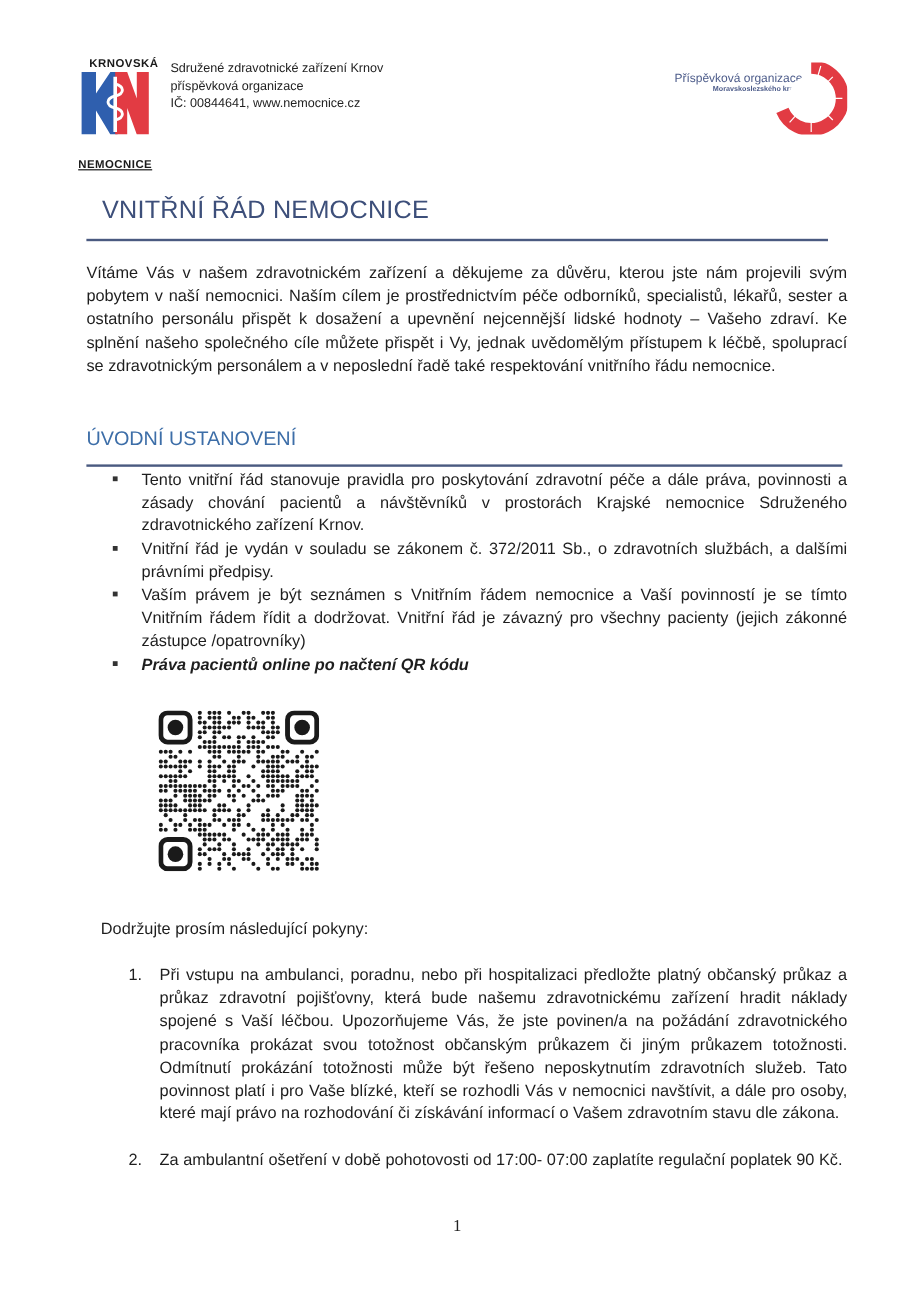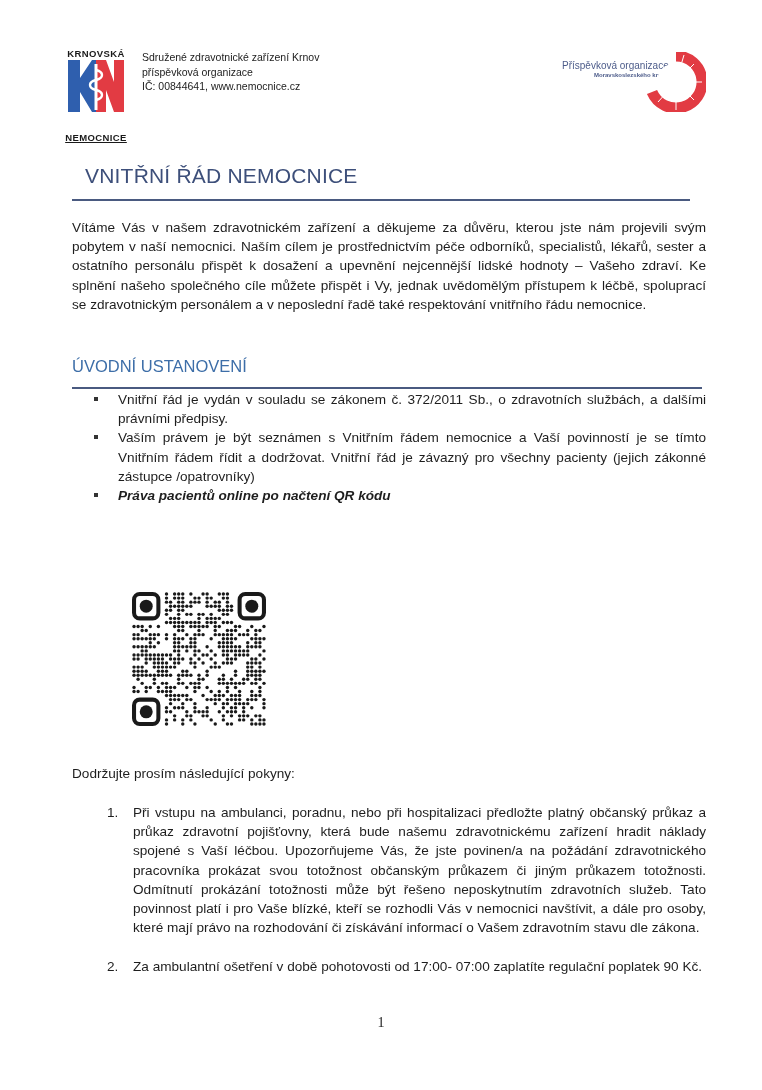--- a/index.html
+++ b/index.html
@@ -8,21 +8,21 @@
     font-family: "Liberation Sans", sans-serif; color: #1e1e1e;
   }
   .page { position: absolute; left: 0; top: 0; width: 762px; height: 1090px; }
 
   
   .logo { position: absolute; left: 60px; top: 48px; width: 72px; height: 78px; }
   .logo-top, .logo-bottom {
     position: absolute; left: 0; width: 72px; text-align: center;
     font-weight: bold; font-size: 9.5px; letter-spacing: 0.4px; color: #1a1a1a;
   }
-  .logo-top { top: 0; }
+  .logo-top { top: 0; text-align: right; }
   .logo-bottom { top: 84px; text-decoration: underline; }
   .logo-mark { position: absolute; left: 6px; top: 12px; width: 60px; height: 52px; }
 
   .org-info {
     position: absolute; left: 142px; top: 50px; font-size: 10.5px; line-height: 14.6px; color: #222;
   }
   .org-info div { white-space: nowrap; }
 
   .po-logo { position: absolute; left: 556px; top: 52px; width: 150px; height: 60px; }
   .po-text1 { position: absolute; left: 6px; top: 8px; font-size: 10px; color: #4d5c8a; white-space: nowrap; }
@@ -48,21 +48,21 @@
 
   .bullets { position: absolute; left: 92px; top: 390px; width: 614px; margin: 0; padding: 0; list-style: none; }
   .bullets li { position: relative; padding-left: 26px; }
   .bullets li .bullet {
     position: absolute; left: 2px; top: 7px; width: 4px; height: 4px; background: #333;
   }
   .bullets li.bold { font-weight: bold; font-style: italic; }
 
   .qr { position: absolute; left: 132px; top: 592px; width: 134px; height: 134px; }
 
-  .instr-lead { position: absolute; left: 72px; top: 764px; }
+  .instr-lead { position: absolute; left: 84px; top: 764px; }
 
   .numbered { position: absolute; left: 104px; top: 803px; width: 602px; margin: 0; padding: 0; list-style: none; }
   .numbered li { position: relative; padding-left: 29px; }
   .numbered li + li { margin-top: 20px; }
   .numbered li .num { position: absolute; left: 3px; top: 0; }
 
   .page-number {
     position: absolute; left: 0; width: 762px; top: 1015px; text-align: center;
     font-family: "Liberation Serif", serif; font-size: 14px; color: #222;
   }
@@ -108,20 +108,24 @@
 
   <h1 class="doc-title">VNITŘNÍ ŘÁD NEMOCNICE</h1>
   <div class="rule rule-title"></div>
 
   <p class="text intro" style="margin:0;">Vítáme Vás v našem zdravotnickém zařízení a děkujeme za důvěru, kterou jste nám projevili svým pobytem v naší nemocnici. Naším cílem je prostřednictvím péče odborníků, specialistů, lékařů, sester a ostatního personálu přispět k dosažení a upevnění nejcennější lidské hodnoty – Vašeho zdraví. Ke splnění našeho společného cíle můžete přispět i Vy, jednak uvědomělým přístupem k léčbě, spoluprací se zdravotnickým personálem a v neposlední řadě také respektování vnitřního řádu nemocnice.</p>
 
   <h2 class="sec-title">ÚVODNÍ USTANOVENÍ</h2>
   <div class="rule rule-sec"></div>
 
   <ul class="bullets text">
+    <li>
+      <span class="bullet"></span>
+      <span>Tento vnitřní řád stanovuje pravidla pro poskytování zdravotní péče a dále práva, povinnosti a zásady chování pacientů a návštěvníků v prostorách Krajské nemocnice Sdruženého zdravotnického zařízení Krnov.</span>
+    </li>
     <li>
       <span class="bullet"></span>
       <span>Vnitřní řád je vydán v souladu se zákonem č. 372/2011 Sb., o zdravotních službách, a dalšími právními předpisy.</span>
     </li>
     <li>
       <span class="bullet"></span>
       <span>Vaším právem je být seznámen s Vnitřním řádem nemocnice a Vaší povinností je se tímto Vnitřním řádem řídit a dodržovat. Vnitřní řád je závazný pro všechny pacienty (jejich zákonné zástupce /opatrovníky)</span>
     </li>
     <li class="bold">
       <span class="bullet"></span>

